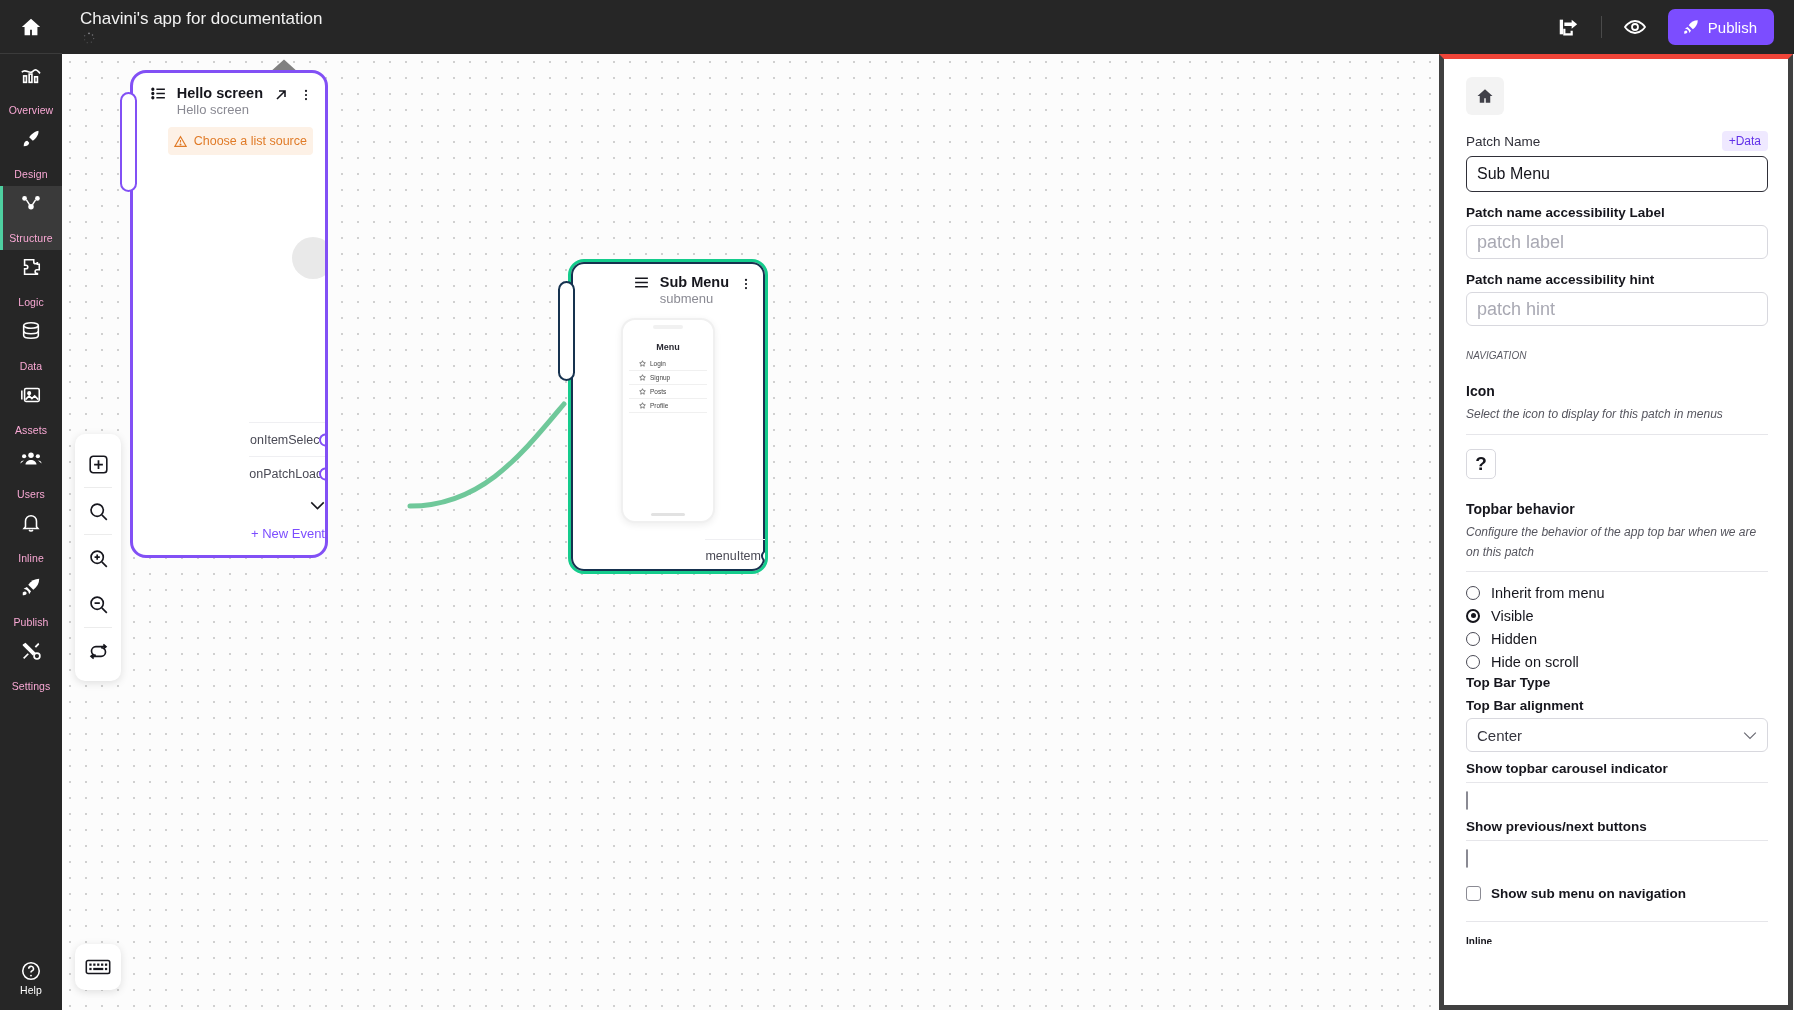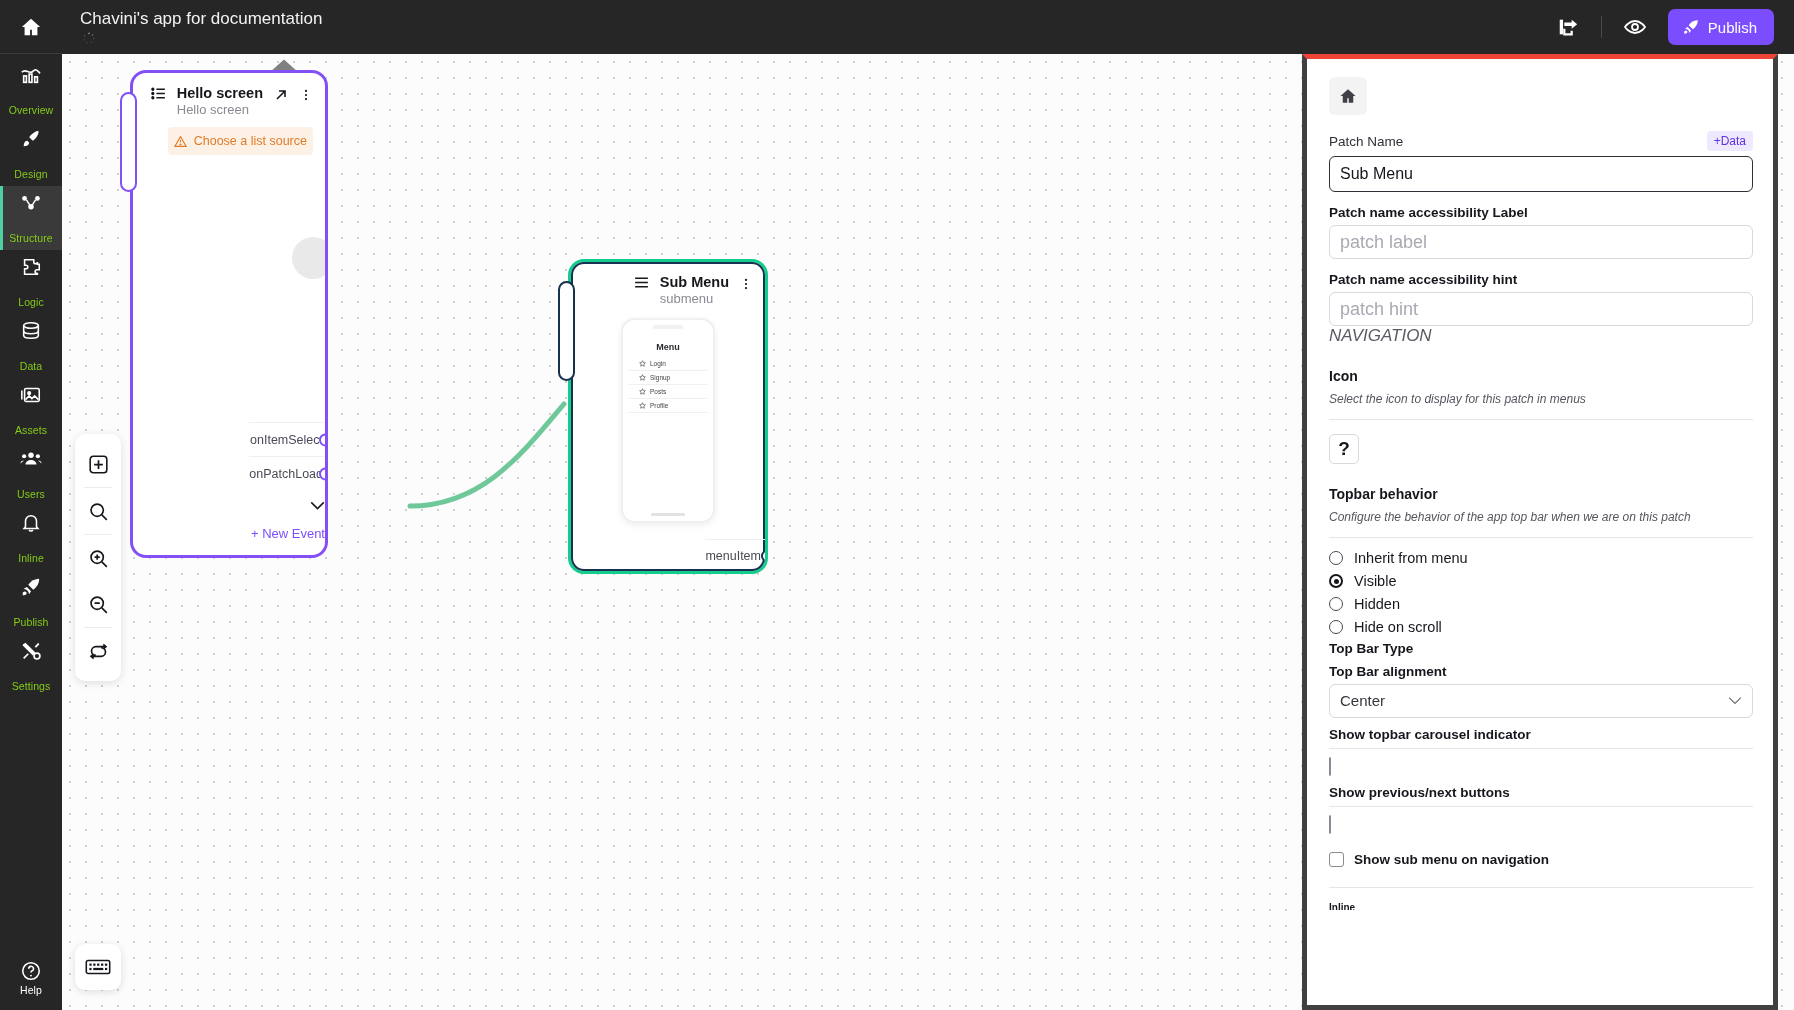--- a/index.html
+++ b/index.html
@@ -18,21 +18,21 @@
     flex: 0 0 62px; position: relative; z-index: 40;
   }
   .rail-home {
     width: 62px; height: 54px; display: flex; align-items: center; justify-content: center;
     border-bottom: 1px solid #3b3b3b;
   }
   .rail-items { width: 62px; display: flex; flex-direction: column; align-items: center; padding-top: 4px; }
   .rail-item {
     width: 62px; height: 64px; display: flex; flex-direction: column;
     align-items: center; justify-content: center; gap: 19px;
-    color: #84cc16; cursor: pointer; position: relative;
+    color: #f9a8d4; cursor: pointer; position: relative;
   }
   .rail-item.active { background: #3a3a3a; }
   .rail-item.active::before {
     content: ""; position: absolute; left: 0; top: 0; bottom: 0; width: 3px; background: #4ecfa0;
   }
   .rail-label { font-size: 10.5px; line-height: 11px; letter-spacing: .1px; }
   .rail-icon { width: 22px; height: 22px; display: block; }
   .rail-help {
     position: absolute; bottom: 14px; left: 0; width: 62px;
     display: flex; flex-direction: column; align-items: center; gap: 3px; color: #fff; cursor: pointer;
@@ -166,21 +166,21 @@
   .ft-btn { width: 46px; height: 46px; display: flex; align-items: center; justify-content: center; cursor: pointer; }
   .ft-sep { width: 28px; height: 1px; background: #ececec; }
   .float-kbd {
     position: absolute; left: 13px; top: 890px; width: 46px; height: 46px;
     background: #fff; border-radius: 10px; box-shadow: 0 2px 9px rgba(0,0,0,.12);
     display: flex; align-items: center; justify-content: center; cursor: pointer;
   }
 
   
   .right-panel {
-    position: absolute; right: 16px; top: 54px; width: 476px; height: 956px;
+    position: absolute; right: 1px; top: 54px; width: 354px; height: 956px;
     background: #fff; border: 5px solid #404040; border-top: 5px solid #f04438;
     overflow: hidden;
     z-index: 25;
   }
   .rp-scroll { position: absolute; inset: 0; overflow: hidden; padding: 18px 20px 0 22px; }
   .rp-iconbox {
     width: 38px; height: 38px; background: #f3f3f3; border-radius: 6px;
     display: flex; align-items: center; justify-content: center; color: #404049; margin-bottom: 16px;
   }
   .rp-row-between { display: flex; align-items: center; justify-content: space-between; }
@@ -190,21 +190,21 @@
     padding: 3px 7px; display: inline-flex; align-items: center; gap: 2px; cursor: pointer;
   }
   .rp-input {
     width: 100%; height: 36px; border: 1.5px solid #2f2f38; border-radius: 6px;
     font-size: 16px; padding: 0 10px; color: #16161d; margin-top: 5px;
     font-family: "Liberation Sans", sans-serif; outline: none; background: #fff;
   }
   .rp-input.plain { border: 1px solid #d8d8de; height: 34px; font-size: 18px; }
   .rp-input.plain::placeholder { color: #a9a9b3; }
   .rp-label-bold { font-size: 13.5px; font-weight: 700; color: #16161d; margin-top: 13px; }
-  .rp-caption { font-size: 17px; font-style: italic; color: #5a5a63; margin-top: 0; }
+  .rp-caption { font-size: 10px; font-style: italic; color: #5a5a63; margin-top: 24px; }
   .rp-hairline { height: 1px; background: #e6e6ea; margin: 9px 0 0; }
   .rp-section-title { font-size: 14px; font-weight: 700; color: #16161d; margin-top: 22px; }
   .rp-desc { font-size: 12px; font-style: italic; color: #55555e; margin-top: 6px; line-height: 1.65; }
   .icon-q {
     width: 30px; height: 30px; border: 1px solid #d8d8de; border-radius: 5px;
     display: flex; align-items: center; justify-content: center;
     font-size: 19px; font-weight: 700; color: #16161d; margin-top: 14px;
   }
   .radio-row { display: flex; align-items: center; gap: 11px; height: 23px; cursor: pointer; }
   .radio {

